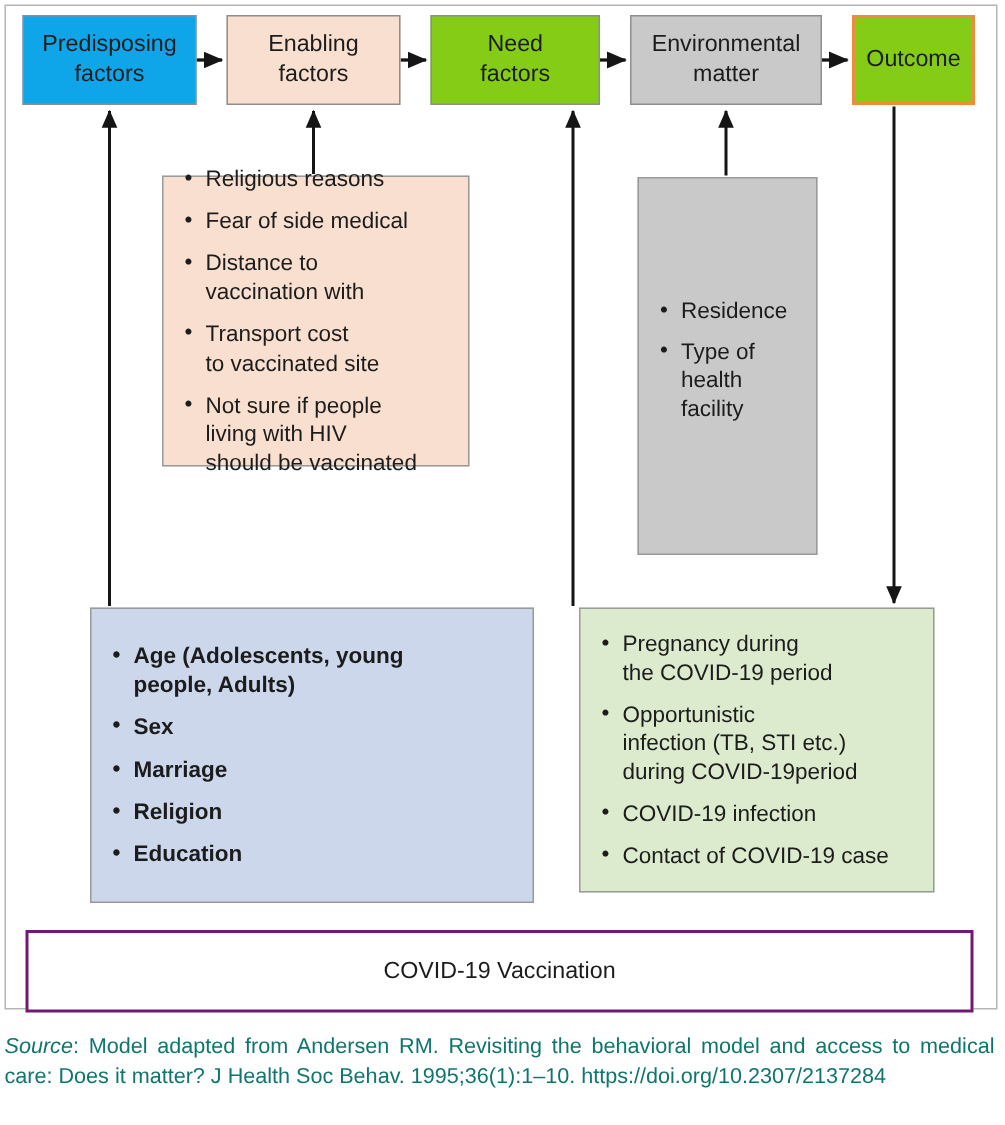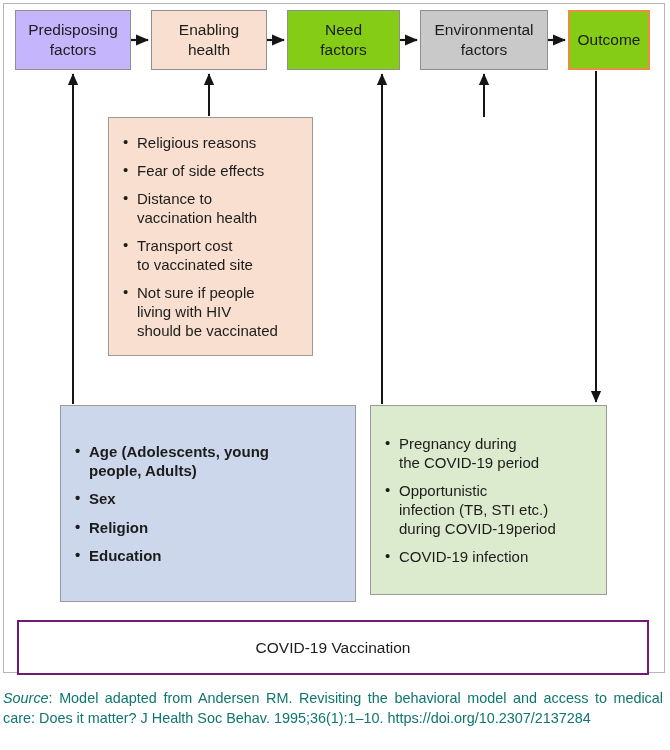--- a/index.html
+++ b/index.html
@@ -50,21 +50,21 @@
   .box-title {
     font-size: 15.5px;
     line-height: 1.28;
     color: #1c1c1c;
     white-space: pre-line;
   }
 
   
   #box-predisposing {
     left: 15px; top: 10px; width: 116px; height: 60px;
-    background: #c4b5fd;
+    background: #0ea5e9;
   }
   #box-enabling {
     left: 151px; top: 10px; width: 116px; height: 60px;
     background: #f8dfcf;
   }
   #box-need {
     left: 287px; top: 10px; width: 113px; height: 60px;
     background: #84cc16;
   }
   #box-environmental {
@@ -81,37 +81,37 @@
   .list-box {
     position: absolute;
     box-sizing: border-box;
     border: 1px solid #9a9a9a;
     padding: 14px 12px 14px 14px;
     display: flex;
     flex-direction: column;
     justify-content: flex-start;
   }
   #list-enabling {
-    left: 108px; top: 117px; width: 205px; height: 239px;
+    left: 108px; top: 117px; width: 205px; height: 194px;
     background: #f8dfcf;
     justify-content: center;
   }
   #list-environmental {
     left: 425px; top: 118px; width: 120px; height: 252px;
     background: #c9c9c9;
     justify-content: center;
   }
   #list-predisposing {
     left: 60px; top: 405px; width: 296px; height: 197px;
     background: #ccd7ec;
     justify-content: center;
     font-weight: bold;
   }
   #list-need {
-    left: 370px; top: 405px; width: 237px; height: 190px;
+    left: 386px; top: 405px; width: 237px; height: 190px;
     background: #dceacd;
     justify-content: center;
   }
 
   ul.bullets {
     list-style: none;
     margin: 0;
     padding: 0;
   }
   ul.bullets li {
@@ -208,70 +208,80 @@
     </g>
   </svg>
 
   <div class="box center-text" id="box-predisposing">
     <div class="box-title">Predisposing
 factors</div>
   </div>
 
   <div class="box center-text" id="box-enabling">
     <div class="box-title">Enabling
-health</div>
+factors</div>
   </div>
 
   <div class="box center-text" id="box-need">
     <div class="box-title">Need
 factors</div>
   </div>
 
   <div class="box center-text" id="box-environmental">
     <div class="box-title">Environmental
-factors</div>
+matter</div>
   </div>
 
   <div class="box center-text" id="box-outcome">
     <div class="box-title">Outcome</div>
   </div>
 
   <div class="list-box" id="list-enabling">
     <ul class="bullets">
       <li>Religious reasons</li>
-      <li>Fear of side effects</li>
+      <li>Fear of side medical</li>
       <li>Distance to
-vaccination health</li>
+vaccination with</li>
       <li>Transport cost
 to vaccinated site</li>
       <li>Not sure if people
 living with HIV
 should be vaccinated</li>
     </ul>
   </div>
 
+  <div class="list-box" id="list-environmental">
+    <ul class="bullets">
+      <li>Residence</li>
+      <li>Type of
+health
+facility</li>
+    </ul>
+  </div>
 
   <div class="list-box" id="list-predisposing">
     <ul class="bullets">
       <li>Age (Adolescents, young
 people, Adults)</li>
       <li>Sex</li>
+      <li>Marriage</li>
       <li>Religion</li>
       <li>Education</li>
     </ul>
   </div>
 
   <div class="list-box" id="list-need">
     <ul class="bullets">
       <li>Pregnancy during
 the COVID-19 period</li>
       <li>Opportunistic
 infection (TB, STI etc.)
 during COVID-19period</li>
       <li>COVID-19 infection</li>
+      <li>Contact of COVID-19 case</li>
     </ul>
   </div>
 
   <div id="box-vaccination">
     <span class="label">COVID-19 Vaccination</span>
   </div>
 
   <div id="source"><span class="src-word">Source</span><span>: Model adapted from Andersen RM. Revisiting the behavioral model and access to medical care: Does it matter? J Health Soc Behav. 1995;36(1):1–10. https://doi.org/10.2307/2137284</span></div>
 
 </div>

